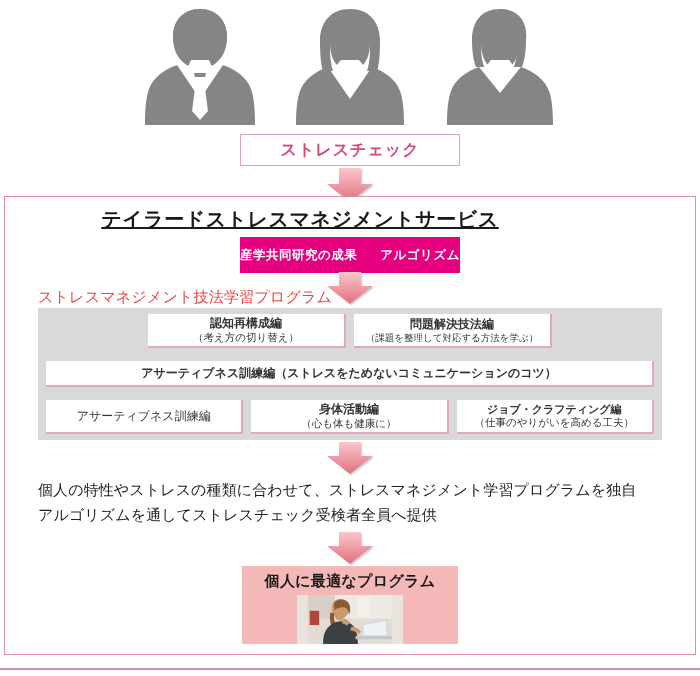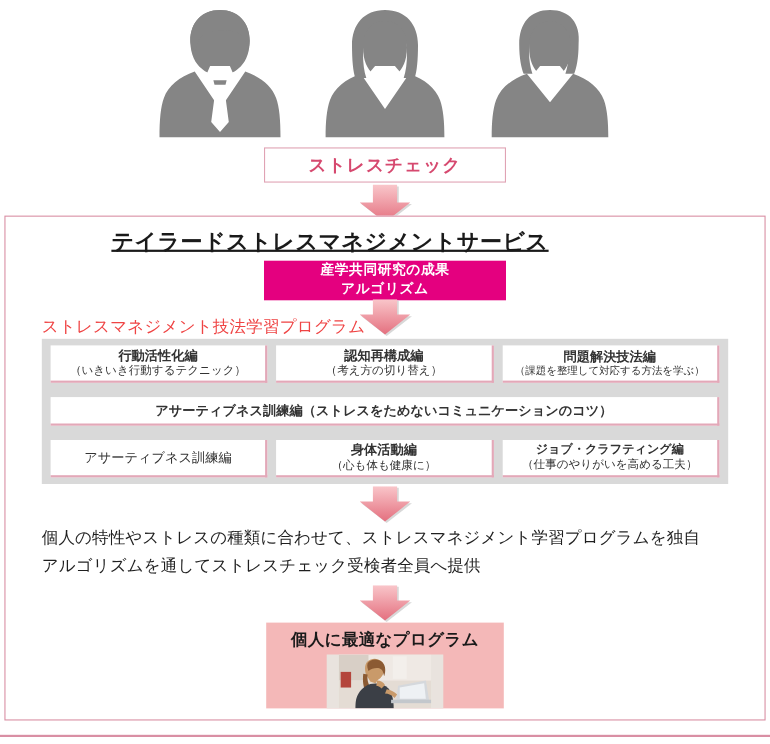--- a/index.html
+++ b/index.html
@@ -88,23 +88,23 @@
   }
 
   .algorithm-box {
     position: absolute;
     left: 240px;
     top: 237px;
     width: 220px;
     height: 36px;
     background: #e4007f;
     display: flex;
-    flex-direction: column;
+    flex-direction: row;
     align-items: center;
-    justify-content: flex-start;
+    justify-content: space-between;
     box-sizing: border-box;
   }
   .algorithm-box .line {
     font-size: 12.5px;
     font-weight: bold;
     color: #ffffff;
     line-height: 1.35;
     letter-spacing: 0.5px;
   }
 
@@ -299,24 +299,20 @@
     <path d="M17 0 h22 v14 h12 L28 32 L5 14 h12 z" fill="#b8b8b8" transform="translate(1.5,1.5)" opacity="0.55"></path>
     <path d="M17 0 h22 v14 h12 L28 32 L5 14 h12 z" fill="url(#ag2)"></path>
   </svg>
 </div>
 
 <div class="program-heading">ストレスマネジメント技法学習プログラム</div>
 
 <div class="program-panel">
 
   <div class="panel-row">
-    <div class="prog-box third">
-      <span class="prog-title">行動活性化編</span>
-      <span class="prog-sub">（いきいき行動するテクニック）</span>
-    </div>
     <div class="prog-box third">
       <span class="prog-title">認知再構成編</span>
       <span class="prog-sub">（考え方の切り替え）</span>
     </div>
     <div class="prog-box third">
       <span class="prog-title">問題解決技法編</span>
       <span class="prog-sub" style="font-size:9.5px;">（課題を整理して対応する方法を学ぶ）</span>
     </div>
   </div>
 

